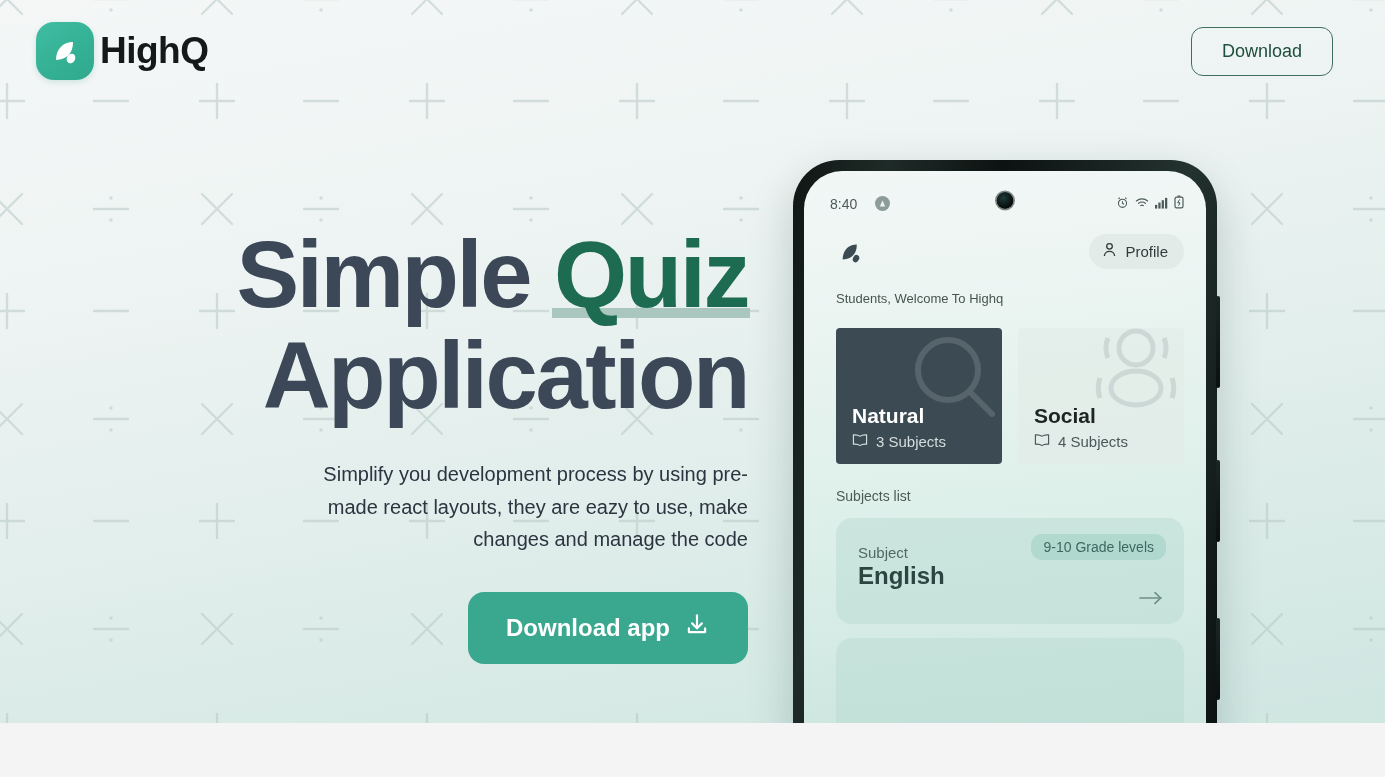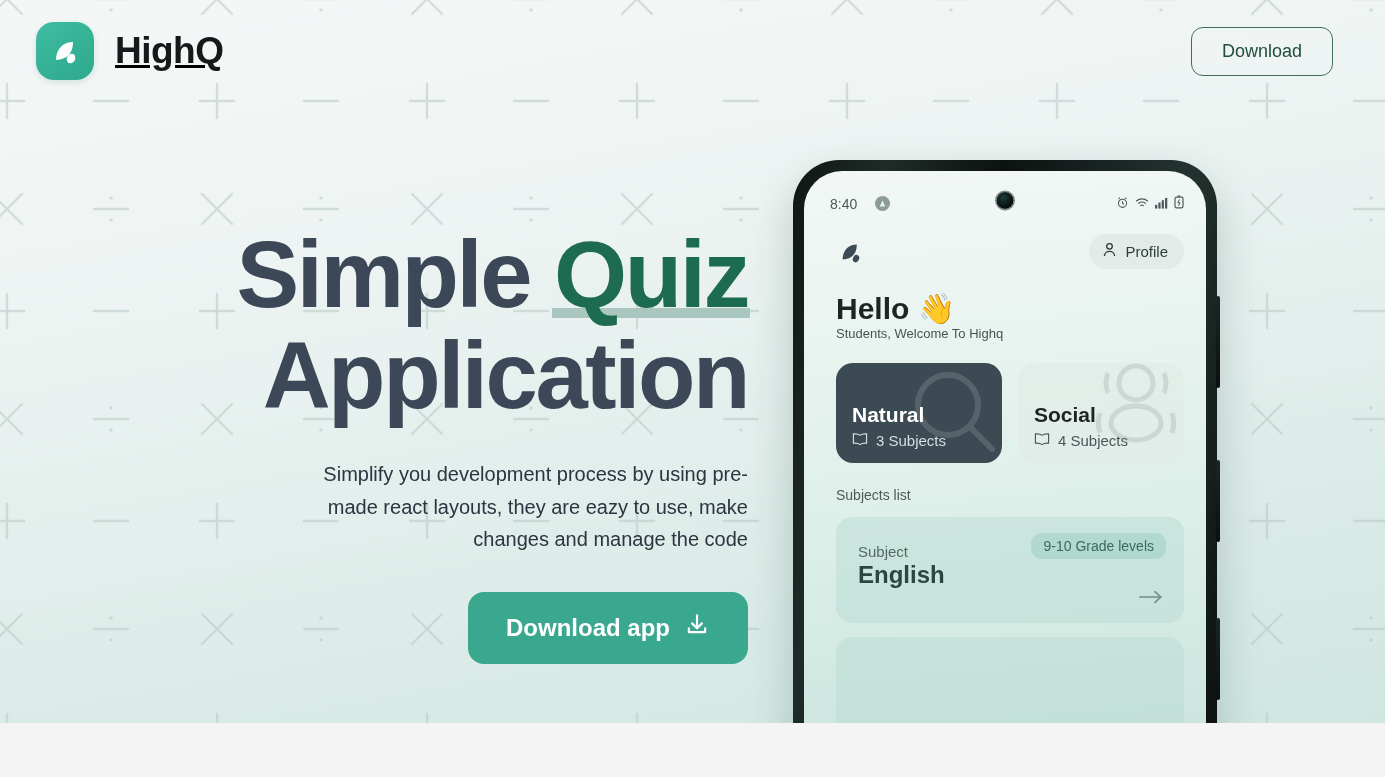--- a/index.html
+++ b/index.html
@@ -29,21 +29,21 @@
   .nav {
     position: absolute;
     top: 0; left: 0; right: 0;
     height: 102px;
     display: flex;
     align-items: center;
     justify-content: space-between;
     padding: 0 52px 0 36px;
     z-index: 5;
   }
-  .brand { display: flex; align-items: center; gap: 21px; text-decoration: underline; }
+  .brand { display: flex; align-items: center; gap: 6px; }
   .brand-mark {
     width: 58px; height: 58px;
     border-radius: 18px;
     background: linear-gradient(145deg, #3fbda2 0%, #34b094 60%, #2fa98d 100%);
     display: flex; align-items: center; justify-content: center;
     box-shadow: 0 2px 6px rgba(40,140,120,.18);
   }
   .brand-name {
     font-size: 37px;
     font-weight: 700;
@@ -196,22 +196,22 @@
   }
   .greet-sub { font-size: 13px; color: #46544f; }
 
   .cards {
     display: flex; gap: 16px;
     padding: 22px 22px 0 32px;
   }
   .subj-card {
     position: relative;
     flex: 1;
-    height: 100px;
-    border-radius: 17px;
+    height: 136px;
+    border-radius: 4px;
     overflow: hidden;
     padding: 16px 0 14px 16px;
     display: flex; flex-direction: column; justify-content: flex-end;
     cursor: pointer;
   }
   .card-dark { background: #3b4a53; color: #fff; }
   .card-light { background: rgba(226,235,232,.72); color: #1d2423; }
   .card-wm {
     position: absolute; right: -6px; top: -6px;
     opacity: .13;
@@ -377,24 +377,20 @@
             <svg width="15" height="16" viewBox="0 0 16 17" fill="none" stroke="#2f3c3a" stroke-width="1.4" aria-hidden="true">
               <circle cx="8" cy="4.6" r="3"></circle>
                 <path d="M2.6 15c0-3 2.4-5 5.4-5s5.4 2 5.4 5"></path>
             </svg>
           </span>
           <span>Profile</span>
         </span>
       </div>
 
       <div class="greet">
-        <div class="greet-title">
-          <span>Hello</span>
-          <span>👋</span>
-        </div>
         <div class="greet-sub">Students, Welcome To Highq</div>
       </div>
 
       <div class="cards">
 
         <div class="subj-card card-dark">
           <span class="card-wm">
             <svg width="112" height="112" viewBox="0 0 112 112" fill="none" stroke="#ffffff" stroke-width="6" aria-hidden="true">
               <circle cx="52" cy="48" r="30"></circle>
                 <path d="M74 70 L96 92" stroke-linecap="round"></path>

